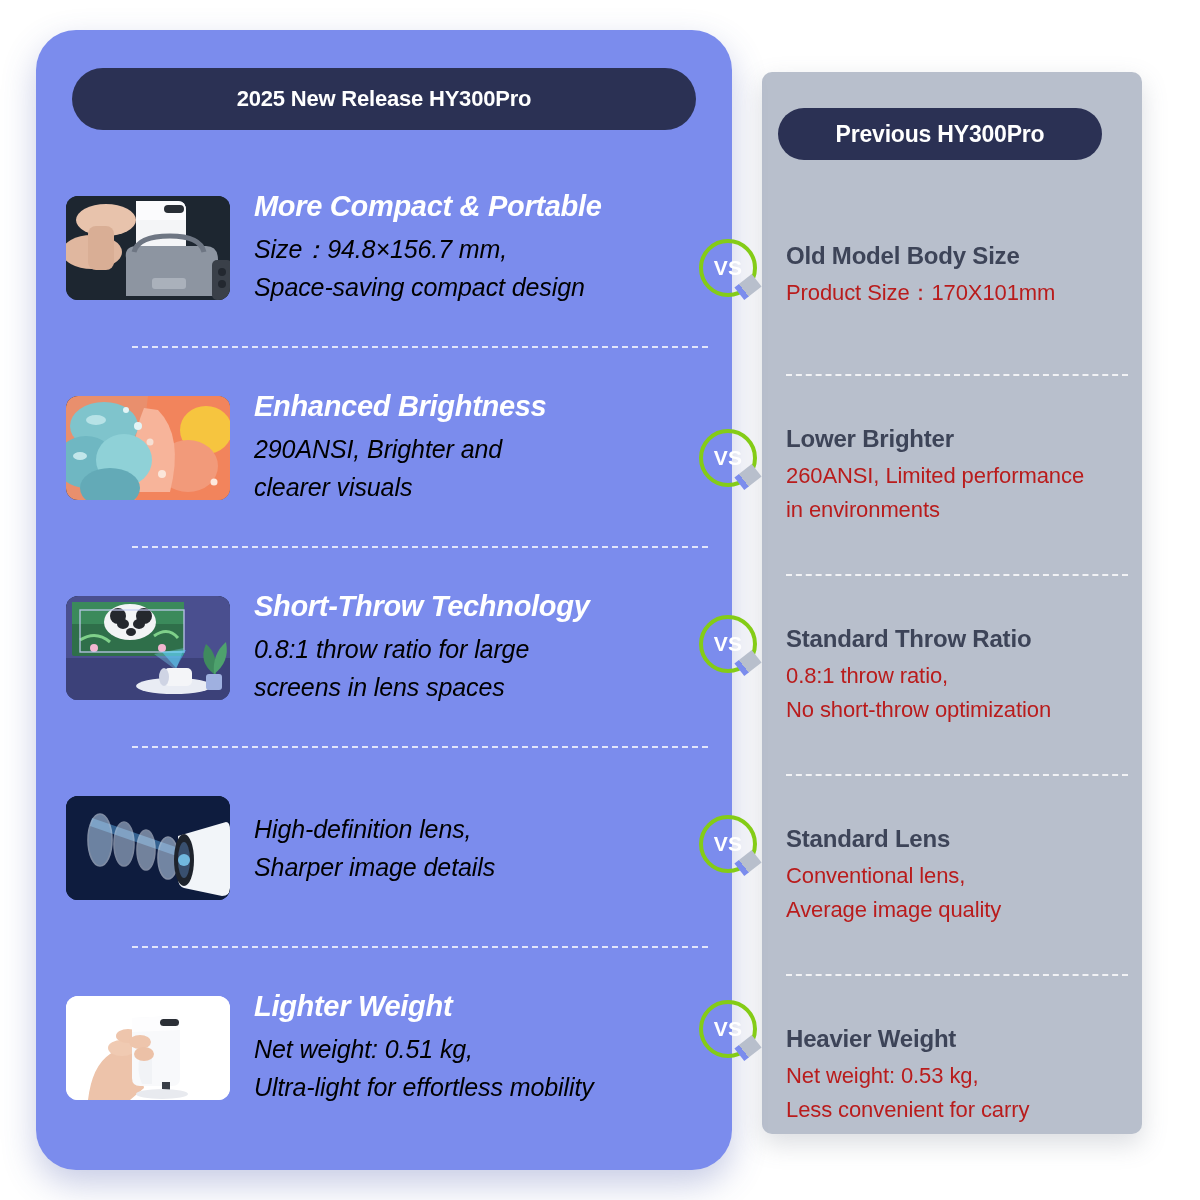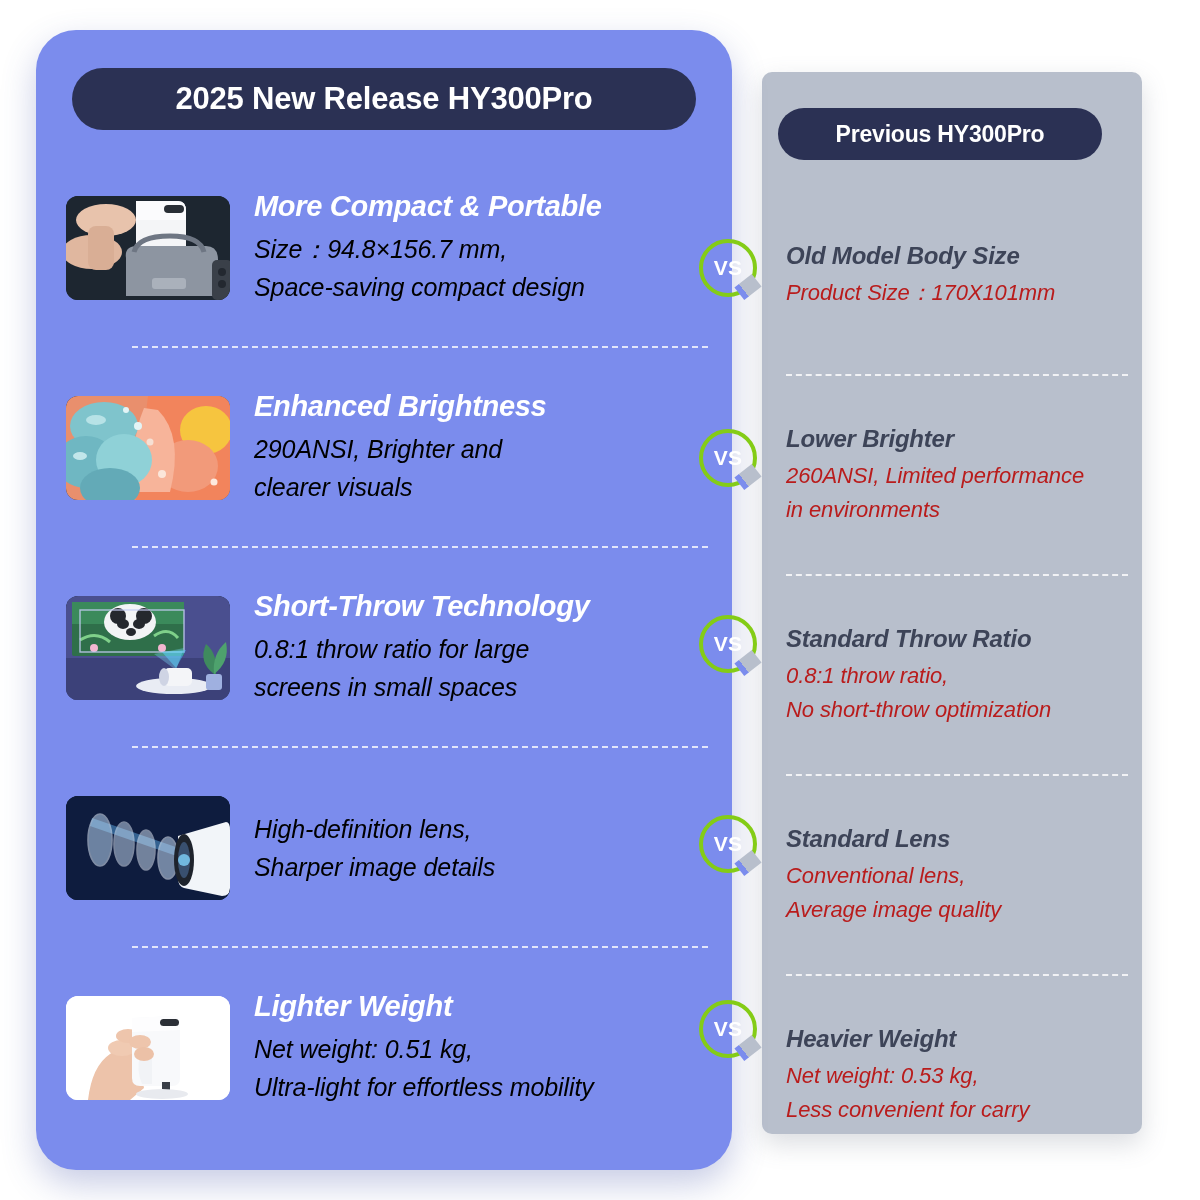--- a/index.html
+++ b/index.html
@@ -56,21 +56,21 @@
     align-items: center;
     justify-content: center;
     color: #ffffff;
   }
   .pill-new {
     position: absolute;
     left: 36px;
     top: 38px;
     width: 624px;
     height: 62px;
-    font-size: 31px;
+    font-size: 22px;
     font-weight: bold;
     letter-spacing: -0.2px;
   }
   .pill-old {
     position: absolute;
     left: 16px;
     top: 36px;
     width: 324px;
     height: 52px;
     font-size: 23px;
@@ -142,21 +142,20 @@
     width: 380px;
   }
   .row-old {
     position: relative;
     height: 200px;
     display: flex;
     flex-direction: column;
     justify-content: center;
     padding-left: 24px;
     padding-right: 10px;
-    font-style: italic;
   }
   .feat-title-old {
     font-size: 24px;
     font-weight: bold;
     color: #3d4458;
     letter-spacing: -0.2px;
     line-height: 1.2;
     margin-bottom: 5px;
   }
   .feat-desc-old {
@@ -342,21 +341,21 @@
             <rect x="98" y="72" width="28" height="18" rx="5" fill="#f4f5f8"></rect>
             <ellipse cx="98" cy="81" rx="5" ry="9" fill="#cfd4e4"></ellipse>
             <rect x="140" y="78" width="16" height="16" rx="3" fill="#9fb0e0"></rect>
             <path d="M148 78 Q132 66 140 48 Q152 58 150 78 Z" fill="#3f8a5e"></path>
             <path d="M148 78 Q164 66 160 46 Q146 58 148 78 Z" fill="#4ea26d"></path>
           </svg>
         </div>
         <div class="row-text-new">
           <div class="feat-title-new">Short-Throw Technology</div>
           <div class="feat-desc-new">0.8:1 throw ratio for large</div>
-          <div class="feat-desc-new">screens in small spaces</div>
+          <div class="feat-desc-new">screens in lens spaces</div>
         </div>
         <div class="divider-new"></div>
       </div>
 
       <div class="row-new">
         <div class="thumb">
           <svg viewBox="0 0 164 104" preserveAspectRatio="xMidYMid slice">
             <rect width="164" height="104" fill="#0c1730"></rect>
             <rect x="0" y="0" width="164" height="104" fill="#101f44" opacity="0.7"></rect>
             <path d="M26 22 L130 58 L128 66 L24 30 Z" fill="#63b9f7" opacity="0.45"></path>

